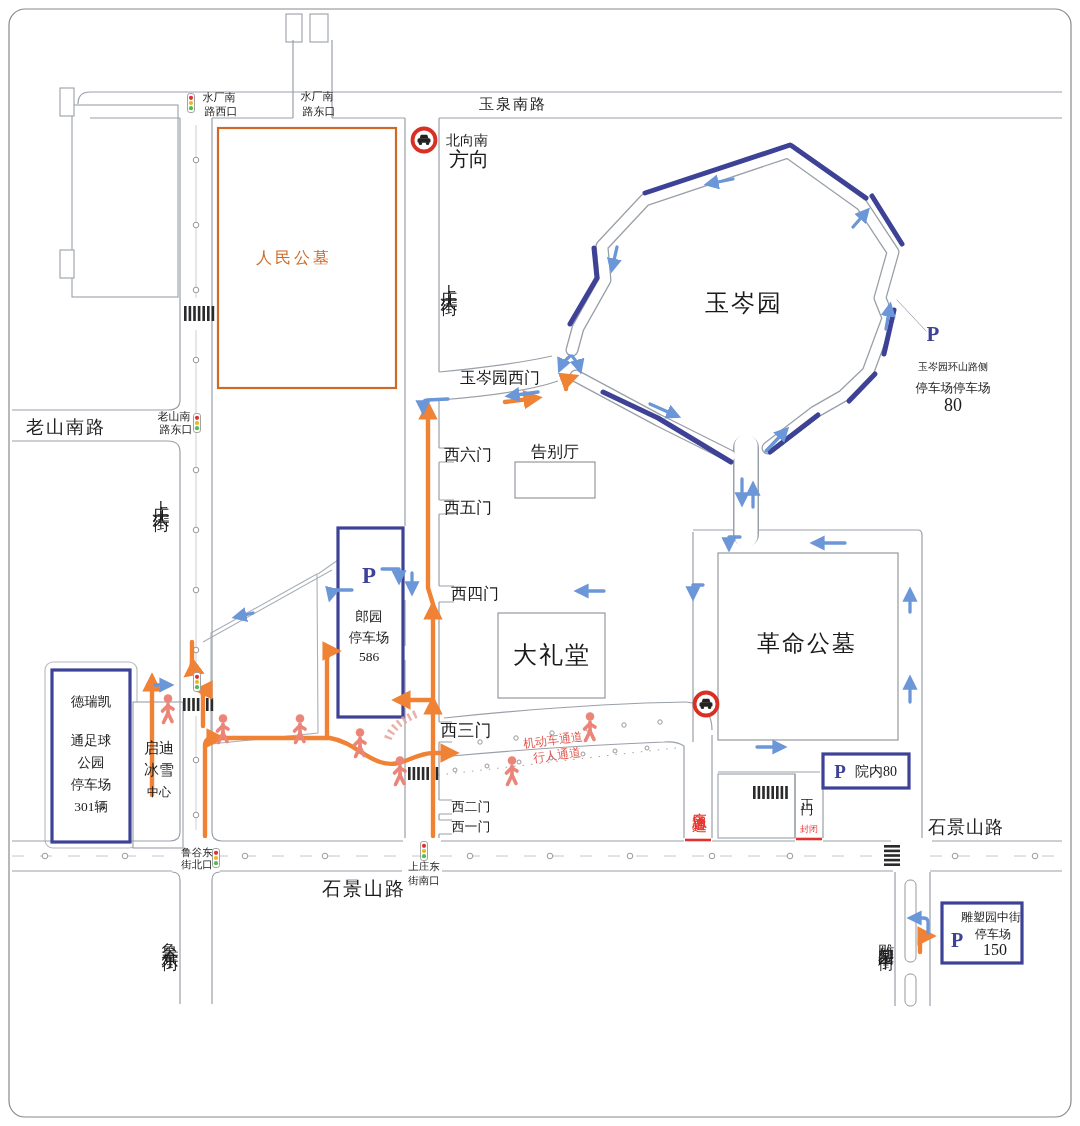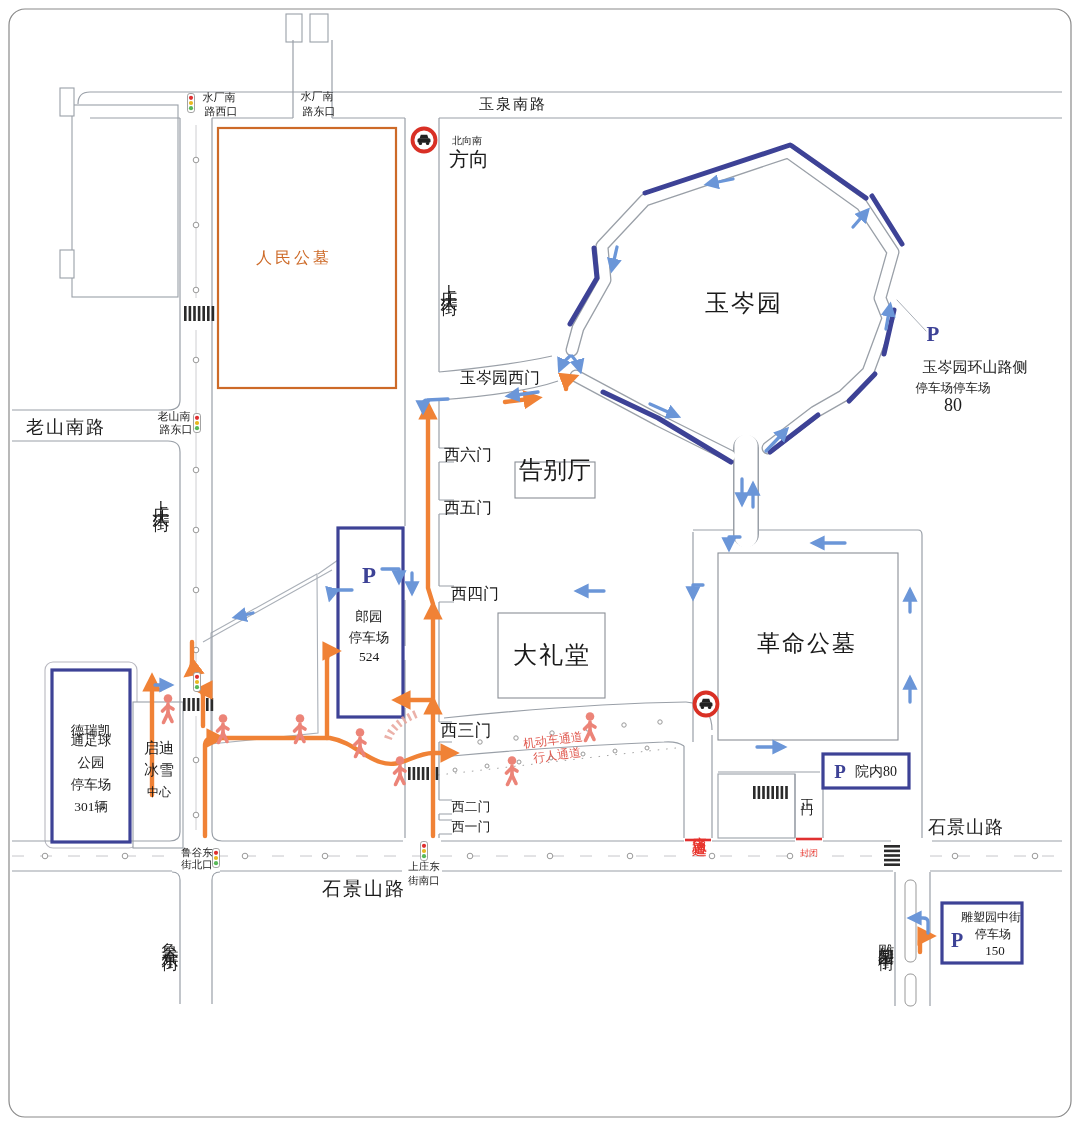--- a/index.html
+++ b/index.html
@@ -4,21 +4,21 @@
 <style>
   html,body{margin:0;padding:0;background:#fff;}
   #stage{position:relative;width:1080px;height:1126px;background:#fff;overflow:hidden;
          font-family:"Liberation Serif","DejaVu Sans",serif;}
   #map-svg{position:absolute;left:0;top:0;}
   .lb{position:absolute;transform:translate(-50%,-50%);white-space:nowrap;line-height:1;
       color:#1a1a1a;font-family:"Liberation Serif","DejaVu Sans",serif;}
   .v{writing-mode:vertical-rl;text-orientation:upright;}
   .navy{color:#3d4296;font-weight:bold;}
   .orange-t{color:#cd6a28;}
-  .red-t{color:#e8342c;margin-top:24px;}
+  .red-t{color:#e8342c;}
   .pink-t{color:#e05a50;}
 </style>
 </head>
 <body>
 
 <div id="stage">
 
 <svg id="map-svg" width="1080" height="1126" viewBox="0 0 1080 1126">
   <defs>
     <marker id="ma-o" viewBox="0 0 10 10" refX="7" refY="5" markerWidth="4.4" markerHeight="4.4" orient="auto-start-reverse">
@@ -285,21 +285,21 @@
     <use href="#ped" x="512" y="772"></use>
     <use href="#ped" x="590" y="728"></use>
   </g>
 </svg>
 
 <div class="lb" style="left:513px;top:104px;font-size:15px;letter-spacing:2px">玉泉南路</div>
 <div class="lb orange-t" style="left:294px;top:258px;font-size:16px;letter-spacing:3px">人民公墓</div>
 <div class="lb" style="left:744px;top:303px;font-size:24px;letter-spacing:2px">玉岑园</div>
 <div class="lb" style="left:807px;top:643px;font-size:23px;letter-spacing:2px">革命公墓</div>
 <div class="lb" style="left:552px;top:655px;font-size:24px;letter-spacing:2px">大礼堂</div>
-<div class="lb" style="left:555px;top:470px;font-size:24px">告别厅</div>
+<div class="lb" style="left:555px;top:452px;font-size:16px">告别厅</div>
 <div class="lb" style="left:66px;top:427px;font-size:18px;letter-spacing:2px">老山南路</div>
 <div class="lb" style="left:364px;top:888px;font-size:19px;letter-spacing:2px">石景山路</div>
 <div class="lb" style="left:966px;top:827px;font-size:18px;letter-spacing:1px">石景山路</div>
 <div class="lb v" style="left:449px;top:281px;font-size:17px;letter-spacing:5px">上庄大街</div>
 <div class="lb v" style="left:161px;top:497px;font-size:17px;letter-spacing:5px">上庄大街</div>
 <div class="lb v" style="left:170px;top:937px;font-size:17px;letter-spacing:4px">鲁谷东街</div>
 <div class="lb v" style="left:886px;top:939px;font-size:16px;letter-spacing:3px">雕塑园中街</div>
 <div class="lb v red-t" style="left:699px;top:804px;font-size:15px;letter-spacing:2px">应急通道</div>
 <div class="lb v" style="left:807px;top:791px;font-size:13px;letter-spacing:2px">正门</div>
 <div class="lb red-t" style="left:809px;top:829px;font-size:9px">封闭</div>
@@ -316,47 +316,47 @@
 <div class="lb" style="left:221px;top:111px;font-size:11px">路西口</div>
 <div class="lb" style="left:317px;top:96px;font-size:11px">水厂南</div>
 <div class="lb" style="left:319px;top:111px;font-size:11px">路东口</div>
 <div class="lb" style="left:174px;top:416px;font-size:11px">老山南</div>
 <div class="lb" style="left:176px;top:429px;font-size:11px">路东口</div>
 <div class="lb" style="left:197px;top:853px;font-size:10.5px">鲁谷东</div>
 <div class="lb" style="left:197px;top:865px;font-size:10.5px">街北口</div>
 <div class="lb" style="left:424px;top:867px;font-size:10.5px">上庄东</div>
 <div class="lb" style="left:424px;top:881px;font-size:10.5px">街南口</div>
 
-<div class="lb" style="left:467px;top:141px;font-size:10px">北向南</div>
+<div class="lb" style="left:467px;top:141px;font-size:14px">北向南</div>
 <div class="lb" style="left:469px;top:159px;font-size:20px">方向</div>
 
 <div class="lb" style="left:159px;top:748px;font-size:15px">启迪</div>
 <div class="lb" style="left:159px;top:770px;font-size:15px">冰雪</div>
 <div class="lb" style="left:159px;top:792px;font-size:12px">中心</div>
 
 <div class="lb navy" style="left:369px;top:575px;font-size:23px">P</div>
 <div class="lb" style="left:369px;top:617px;font-size:13.5px">郎园</div>
 <div class="lb" style="left:369px;top:638px;font-size:13.5px">停车场</div>
-<div class="lb" style="left:369px;top:657px;font-size:13.5px">524</div>
-
-<div class="lb" style="left:91px;top:731px;font-size:13.5px">德瑞凯</div>
+<div class="lb" style="left:369px;top:657px;font-size:13.5px">586</div>
+
+<div class="lb" style="left:91px;top:702px;font-size:13.5px">德瑞凯</div>
 <div class="lb" style="left:91px;top:741px;font-size:13.5px">通足球</div>
 <div class="lb" style="left:91px;top:763px;font-size:13.5px">公园</div>
 <div class="lb" style="left:91px;top:785px;font-size:13.5px">停车场</div>
 <div class="lb" style="left:91px;top:807px;font-size:13.5px">301辆</div>
 
 <div class="lb navy" style="left:933px;top:334px;font-size:21px">P</div>
-<div class="lb" style="left:975px;top:367px;font-size:15px">玉岑园环山路侧</div>
+<div class="lb" style="left:953px;top:367px;font-size:10px">玉岑园环山路侧</div>
 <div class="lb" style="left:953px;top:388px;font-size:12.5px">停车场停车场</div>
 <div class="lb" style="left:953px;top:405px;font-size:18px">80</div>
 
 <div class="lb navy" style="left:840px;top:771px;font-size:19px">P</div>
 <div class="lb" style="left:876px;top:772px;font-size:14px">院内80</div>
 
 <div class="lb navy" style="left:957px;top:940px;font-size:20px">P</div>
 <div class="lb" style="left:991px;top:917px;font-size:12px">雕塑园中街</div>
 <div class="lb" style="left:993px;top:934px;font-size:12px">停车场</div>
-<div class="lb" style="left:995px;top:950px;font-size:13px">150</div>
+<div class="lb" style="left:995px;top:950px;font-size:16px">150</div>
 
 <div class="lb pink-t" style="left:553px;top:740px;font-size:12px;transform:translate(-50%,-50%) rotate(-7deg)">机动车通道</div>
 <div class="lb pink-t" style="left:557px;top:755px;font-size:12px;transform:translate(-50%,-50%) rotate(-7deg)">行人通道</div>
 
 </div>
 
 </body></html>

